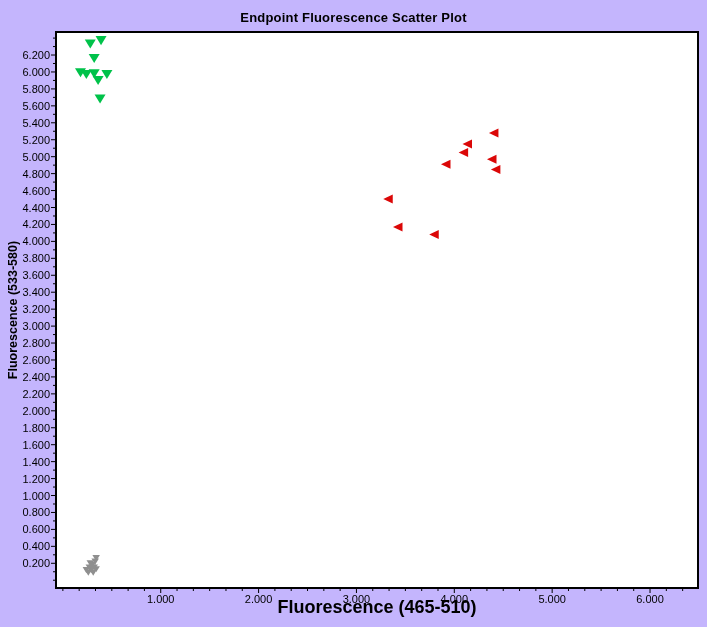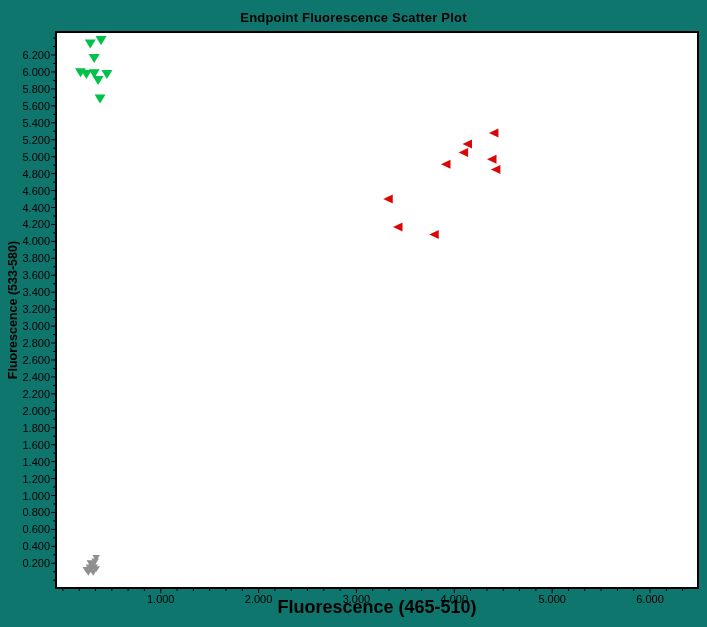--- a/index.html
+++ b/index.html
@@ -1,18 +1,18 @@
 <!DOCTYPE html>
 <html><head>
 <meta charset="utf-8">
 <style>
   html,body { margin:0; padding:0; }
   .page {
     position:relative; width:707px; height:627px;
-    background:#0f766e; overflow:hidden;
+    background:#c4b5fd; overflow:hidden;
     font-family:"Liberation Sans", sans-serif; color:#000;
   }
   .chart-title {
     position:absolute; top:10px; left:0; width:707px;
     text-align:center; font-size:13px; font-weight:bold;
     letter-spacing:0.2px;
   }
   .x-axis-title {
     position:absolute; top:597px; left:57px; width:640px;
     text-align:center; font-size:18px; font-weight:bold;

